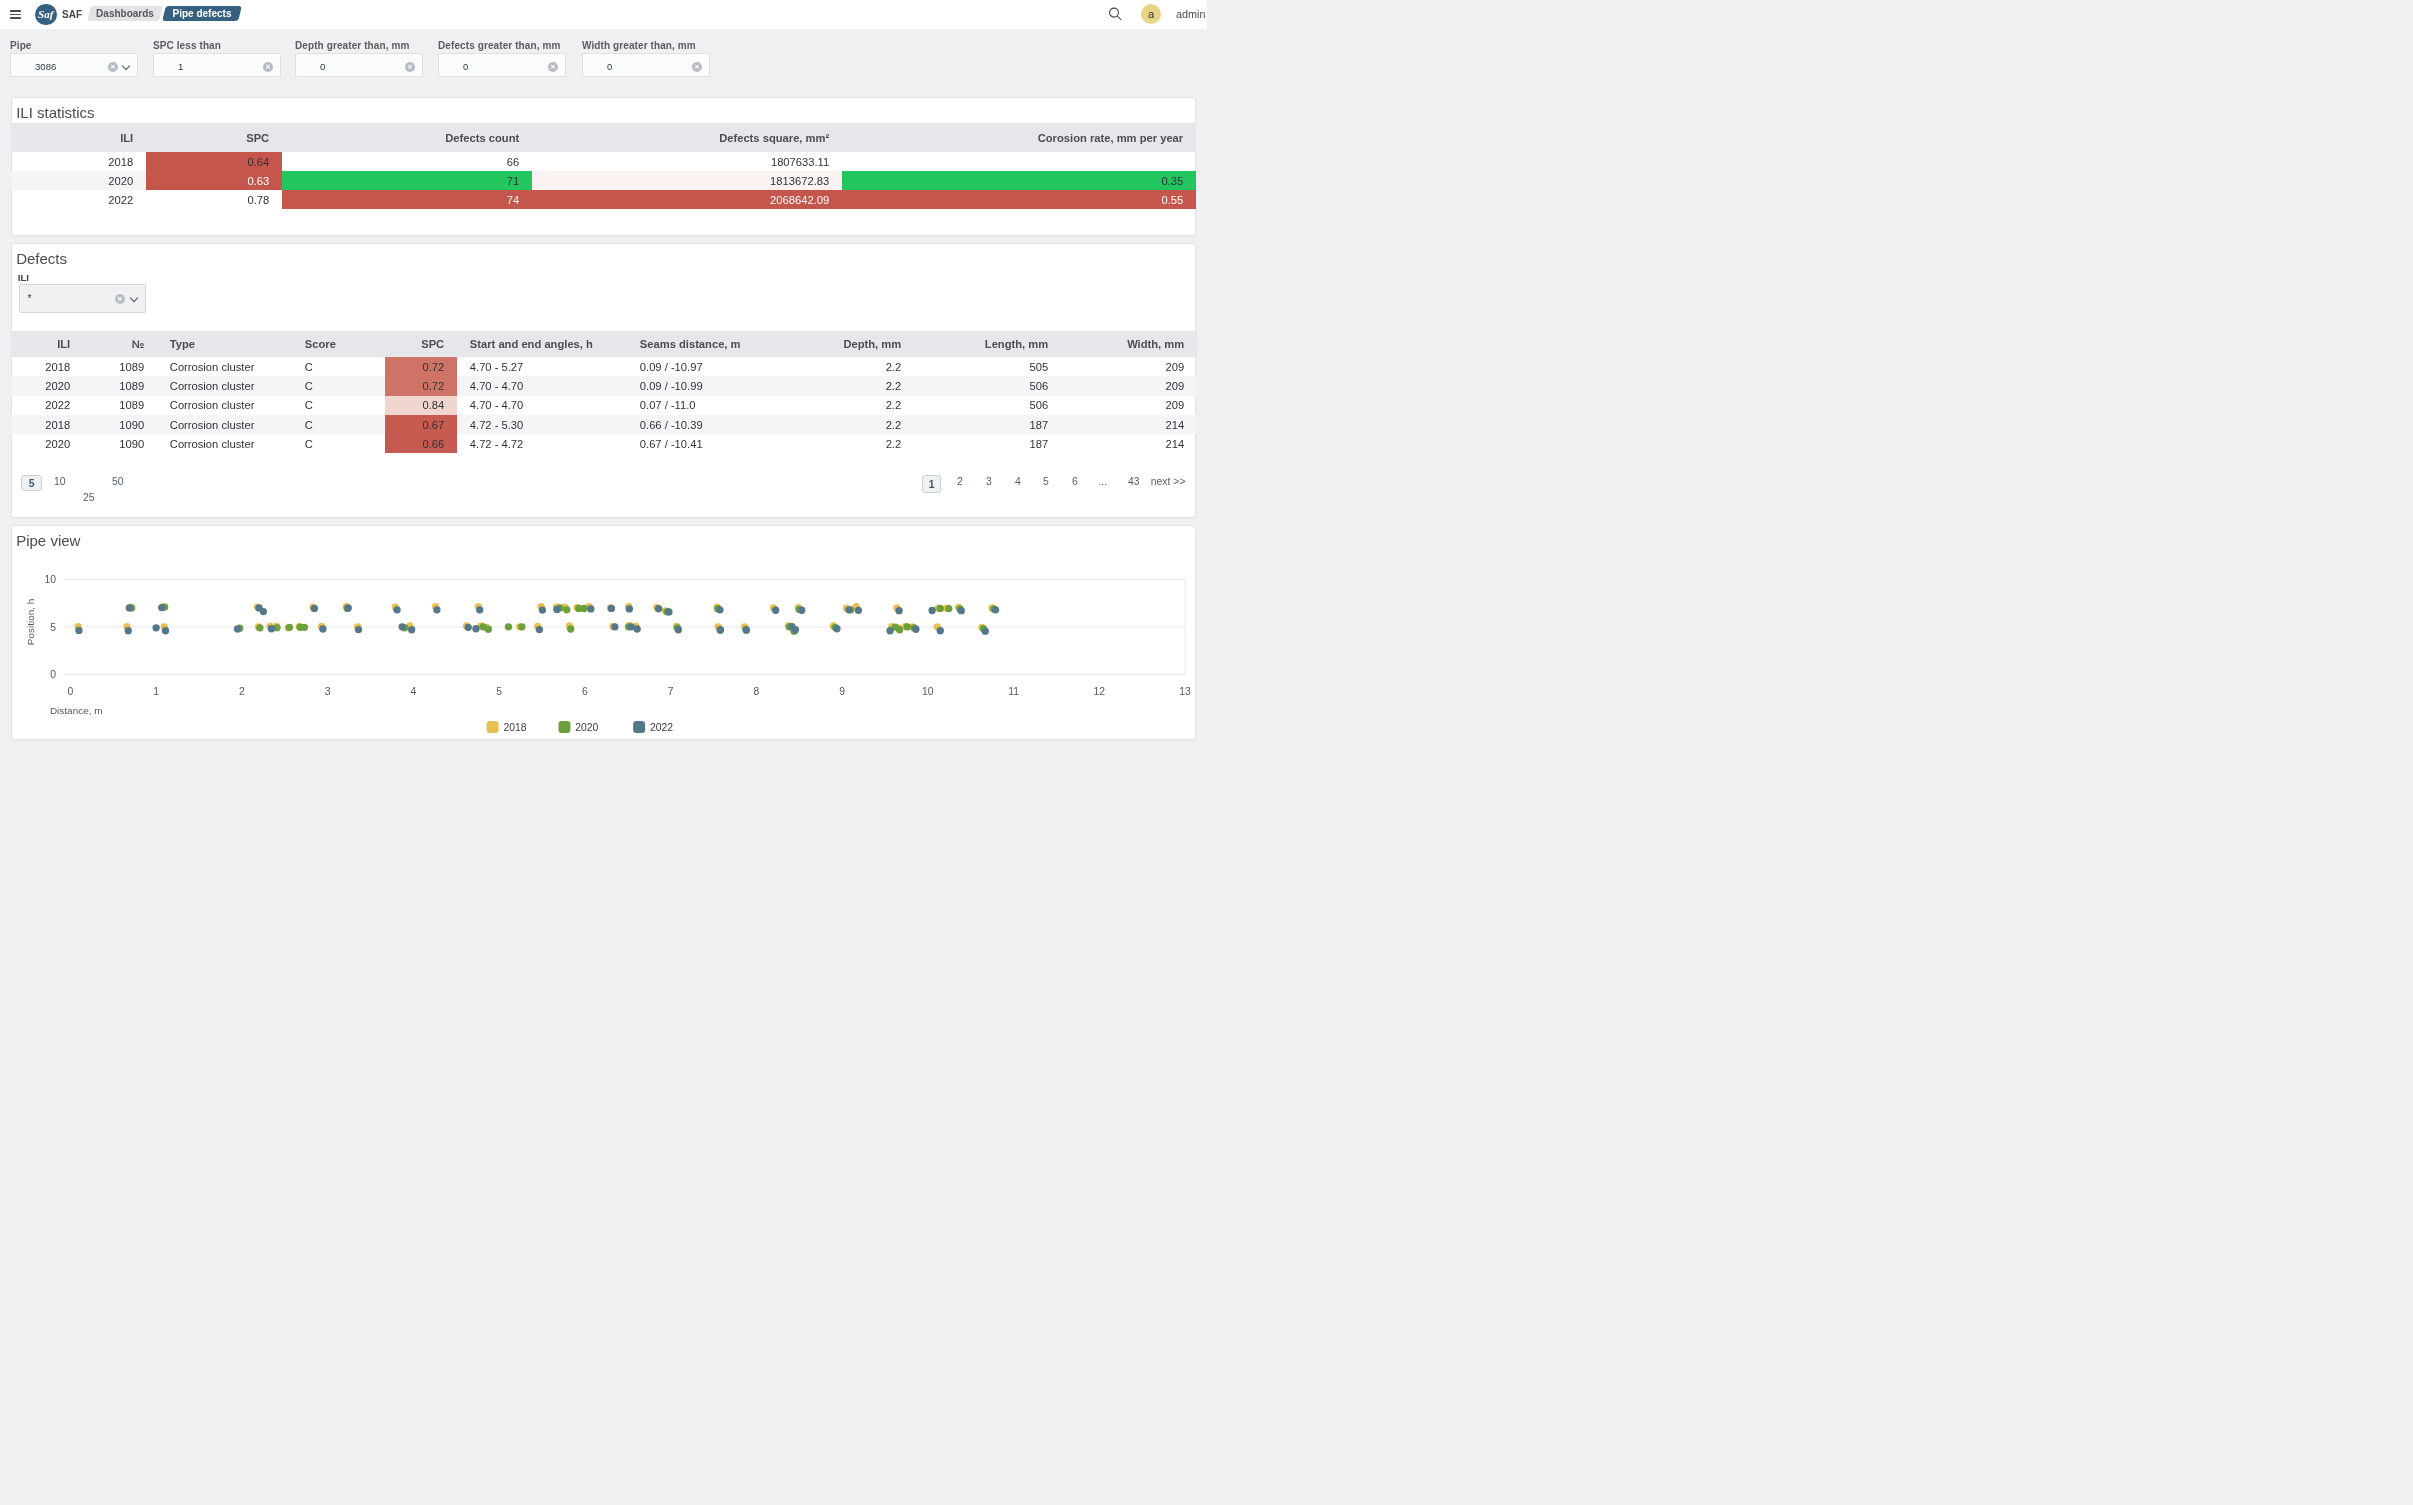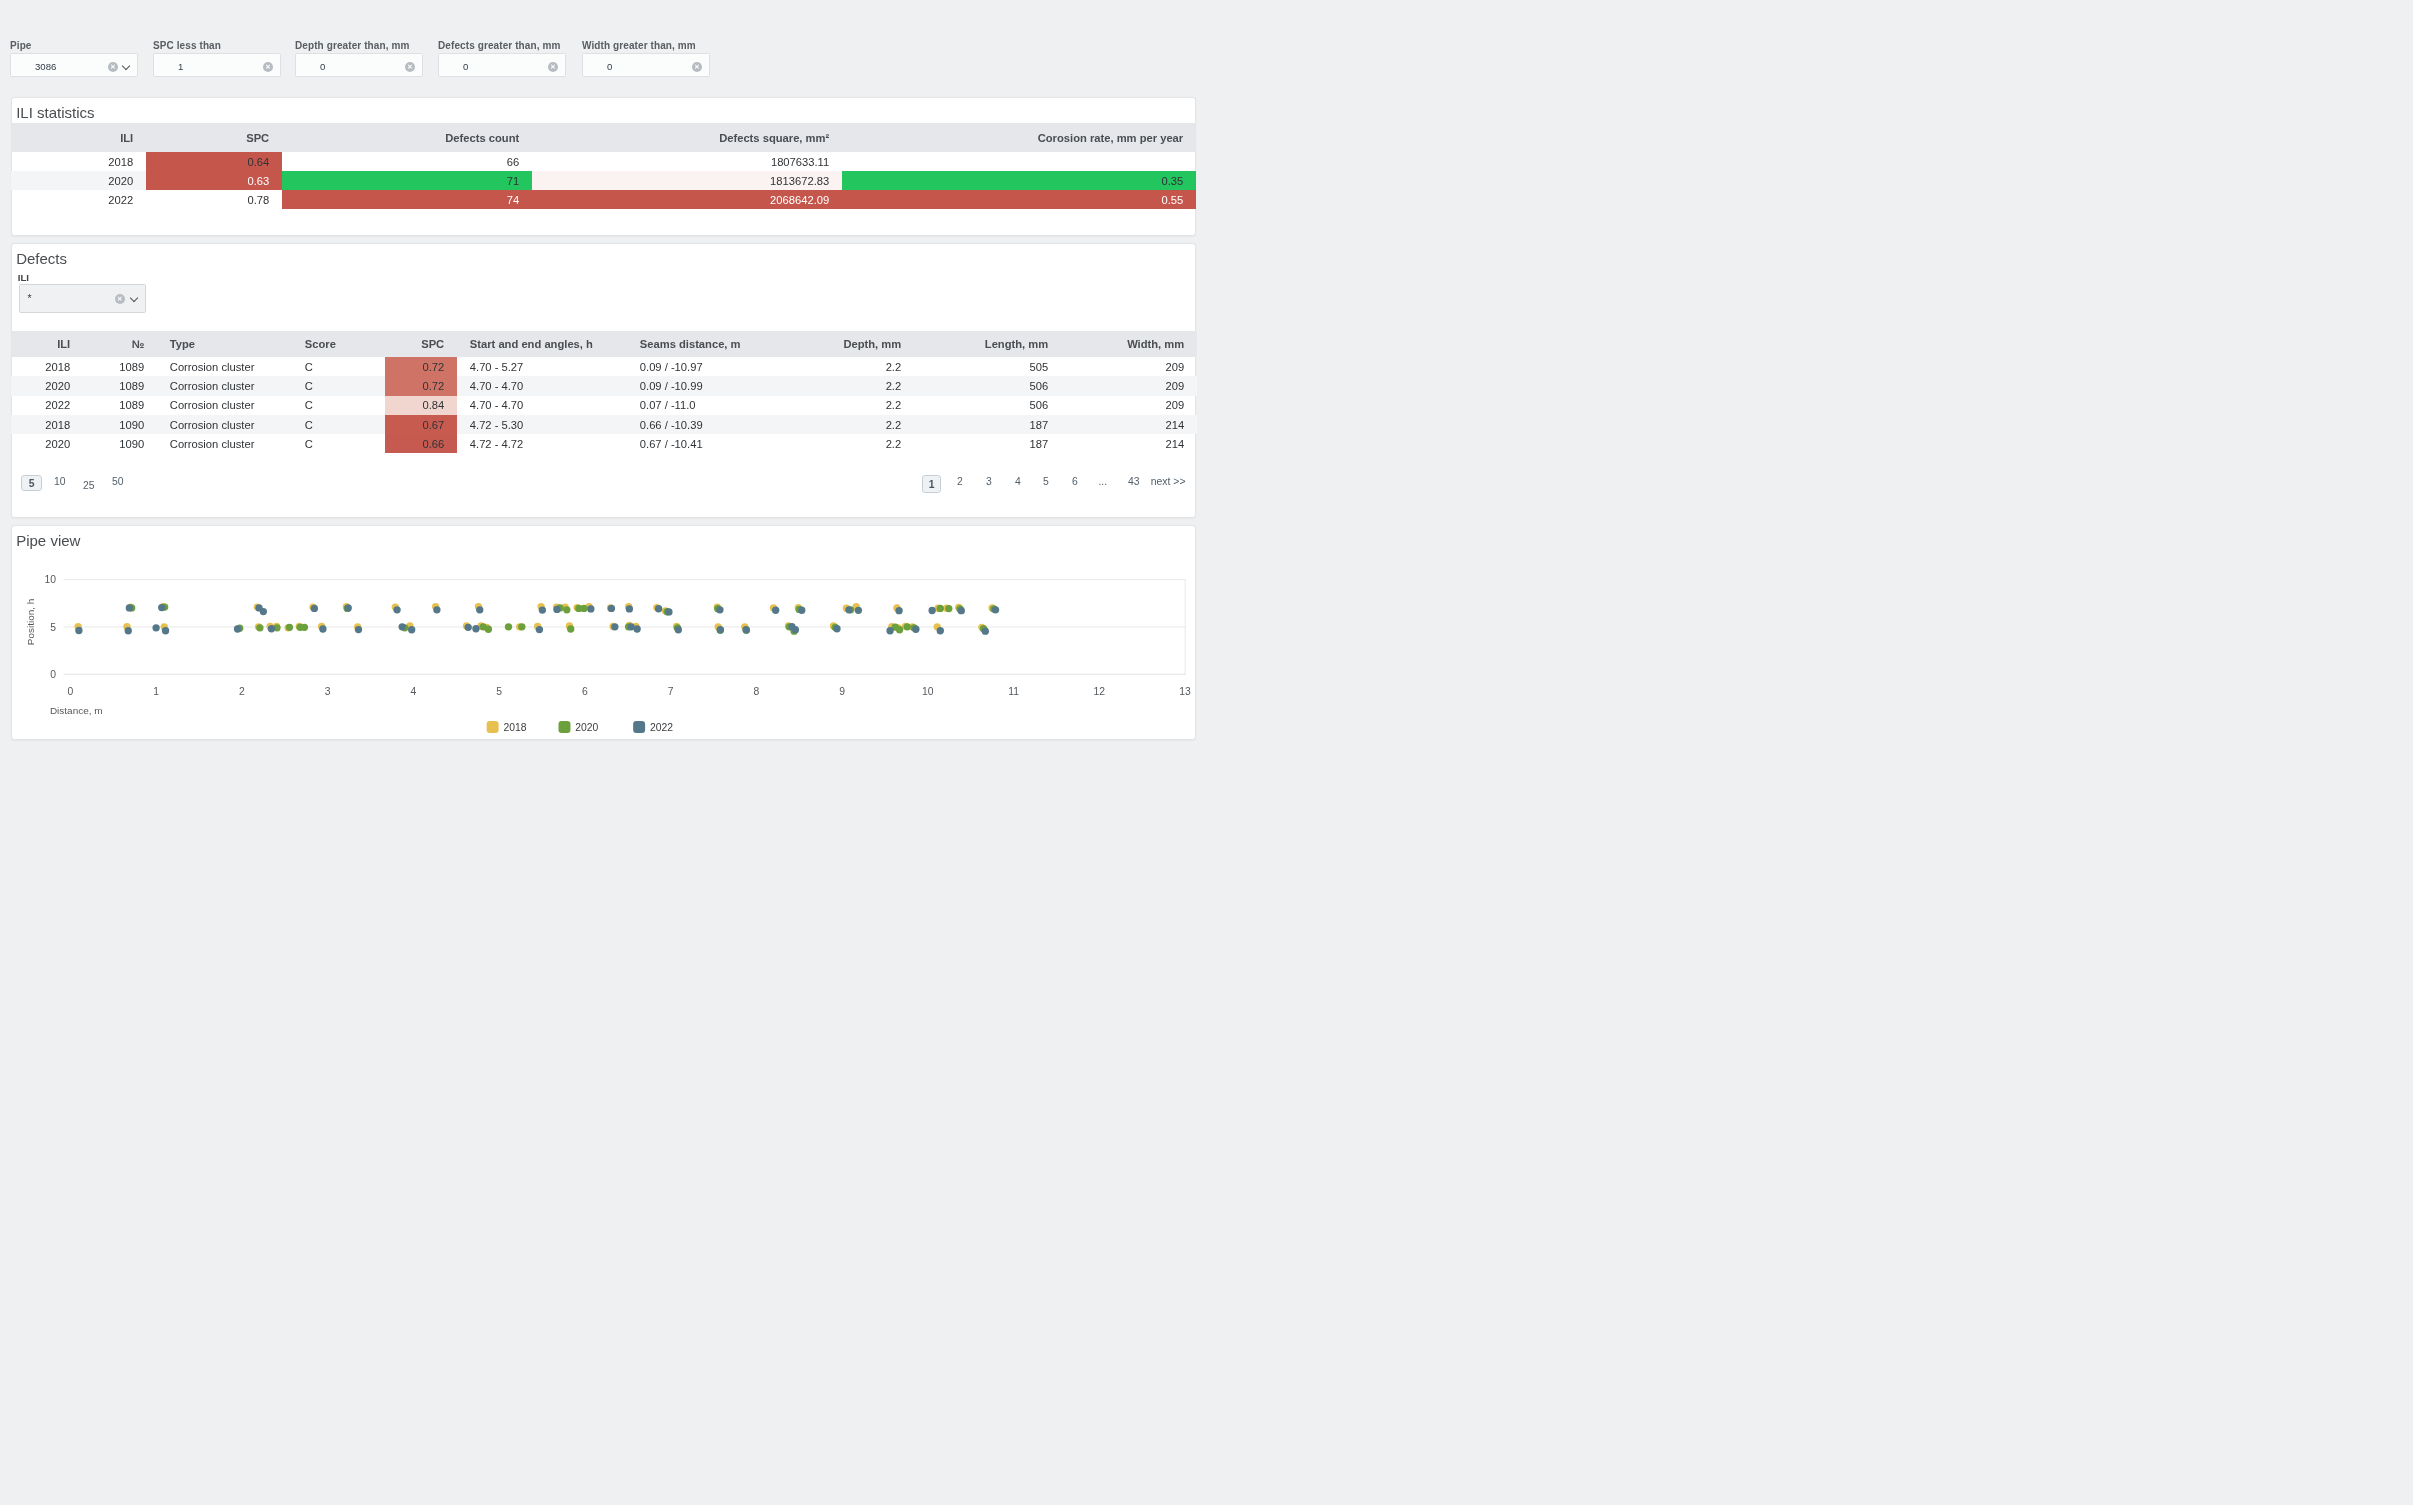--- a/index.html
+++ b/index.html
@@ -65,20 +65,39 @@
 .pg { position:absolute; font-size:10.4px; color:#53606b; transform:translateX(-50%); }
 
 .ax { font-size:13px; fill:#54585c; }
 .axt { font-size:12.5px; fill:#54585c; }
 .leg { font-size:13px; fill:#3a3d40; }
 </style>
 </head>
 <body>
 <div id="page">
 
+  <div id="topbar">
+    <div id="burger">
+        <div></div>
+        <div></div>
+        <div></div>
+      </div>
+    <div id="logo">Saf</div>
+    <div id="saf">SAF</div>
+    <div class="chip" id="chip1"></div>
+      <div class="chiptxt" id="chip1t">Dashboards</div>
+    <div class="chip" id="chip2"></div>
+      <div class="chiptxt" id="chip2t">Pipe defects</div>
+    <svg id="searchsvg" width="14.4" height="14.4" viewBox="0 0 18 18">
+      <circle cx="7.5" cy="7" r="5.6" fill="none" stroke="#4a4a4a" stroke-width="1.4"></circle>
+      <line x1="11.5" y1="11" x2="16.5" y2="16" stroke="#4a4a4a" stroke-width="1.4"></line>
+    </svg>
+    <div id="avatar">a</div>
+    <div id="admin">admin</div>
+  </div>
 
   <div class="flabel" style="left:10px;">Pipe</div>
   <div class="flabel" style="left:153px;">SPC less than</div>
   <div class="flabel" style="left:295px;">Depth greater than, mm</div>
   <div class="flabel" style="left:438px;">Defects greater than, mm</div>
   <div class="flabel" style="left:582px;">Width greater than, mm</div>
 
   <div class="fbox" style="left:10px;">3086<span class="clr" style="left:97px;">✕</span><span class="chev" style="left:112px; top:8.8px;"></span></div>
   <div class="fbox" style="left:153px;">1<span class="clr" style="left:109px;">✕</span></div>
   <div class="fbox" style="left:295px;">0<span class="clr" style="left:109px;">✕</span></div>
@@ -219,21 +238,21 @@
             <td class="l">0.67 / -10.41</td>
             <td class="r">2.2</td>
             <td class="r">187</td>
             <td class="r">214</td>
           </tr>
     </tbody>
       </table>
 
     <div class="pgbtn" style="left:9.6px; top:231px; width:20.4px; height:16.4px; line-height:15px;">5</div>
     <span class="pg" style="left:48px; top:232px;">10</span>
-    <span class="pg" style="left:77px; top:236px;">25</span>
+    <span class="pg" style="left:77px; top:248px;">25</span>
     <span class="pg" style="left:106px; top:232px;">50</span>
     <div class="pgbtn" style="left:910px; top:231px; width:19.6px; height:18.4px; line-height:17px;">1</div>
     <span class="pg" style="left:948px; top:232px;">2</span>
     <span class="pg" style="left:977px; top:232px;">3</span>
     <span class="pg" style="left:1006px; top:232px;">4</span>
     <span class="pg" style="left:1034px; top:232px;">5</span>
     <span class="pg" style="left:1063px; top:232px;">6</span>
     <span class="pg" style="left:1091px; top:232px;">...</span>
     <span class="pg" style="left:1122px; top:232px;">43</span>
     <span class="pg" style="left:1139px; top:232px; transform:none; white-space:nowrap;">next &gt;&gt;</span>

